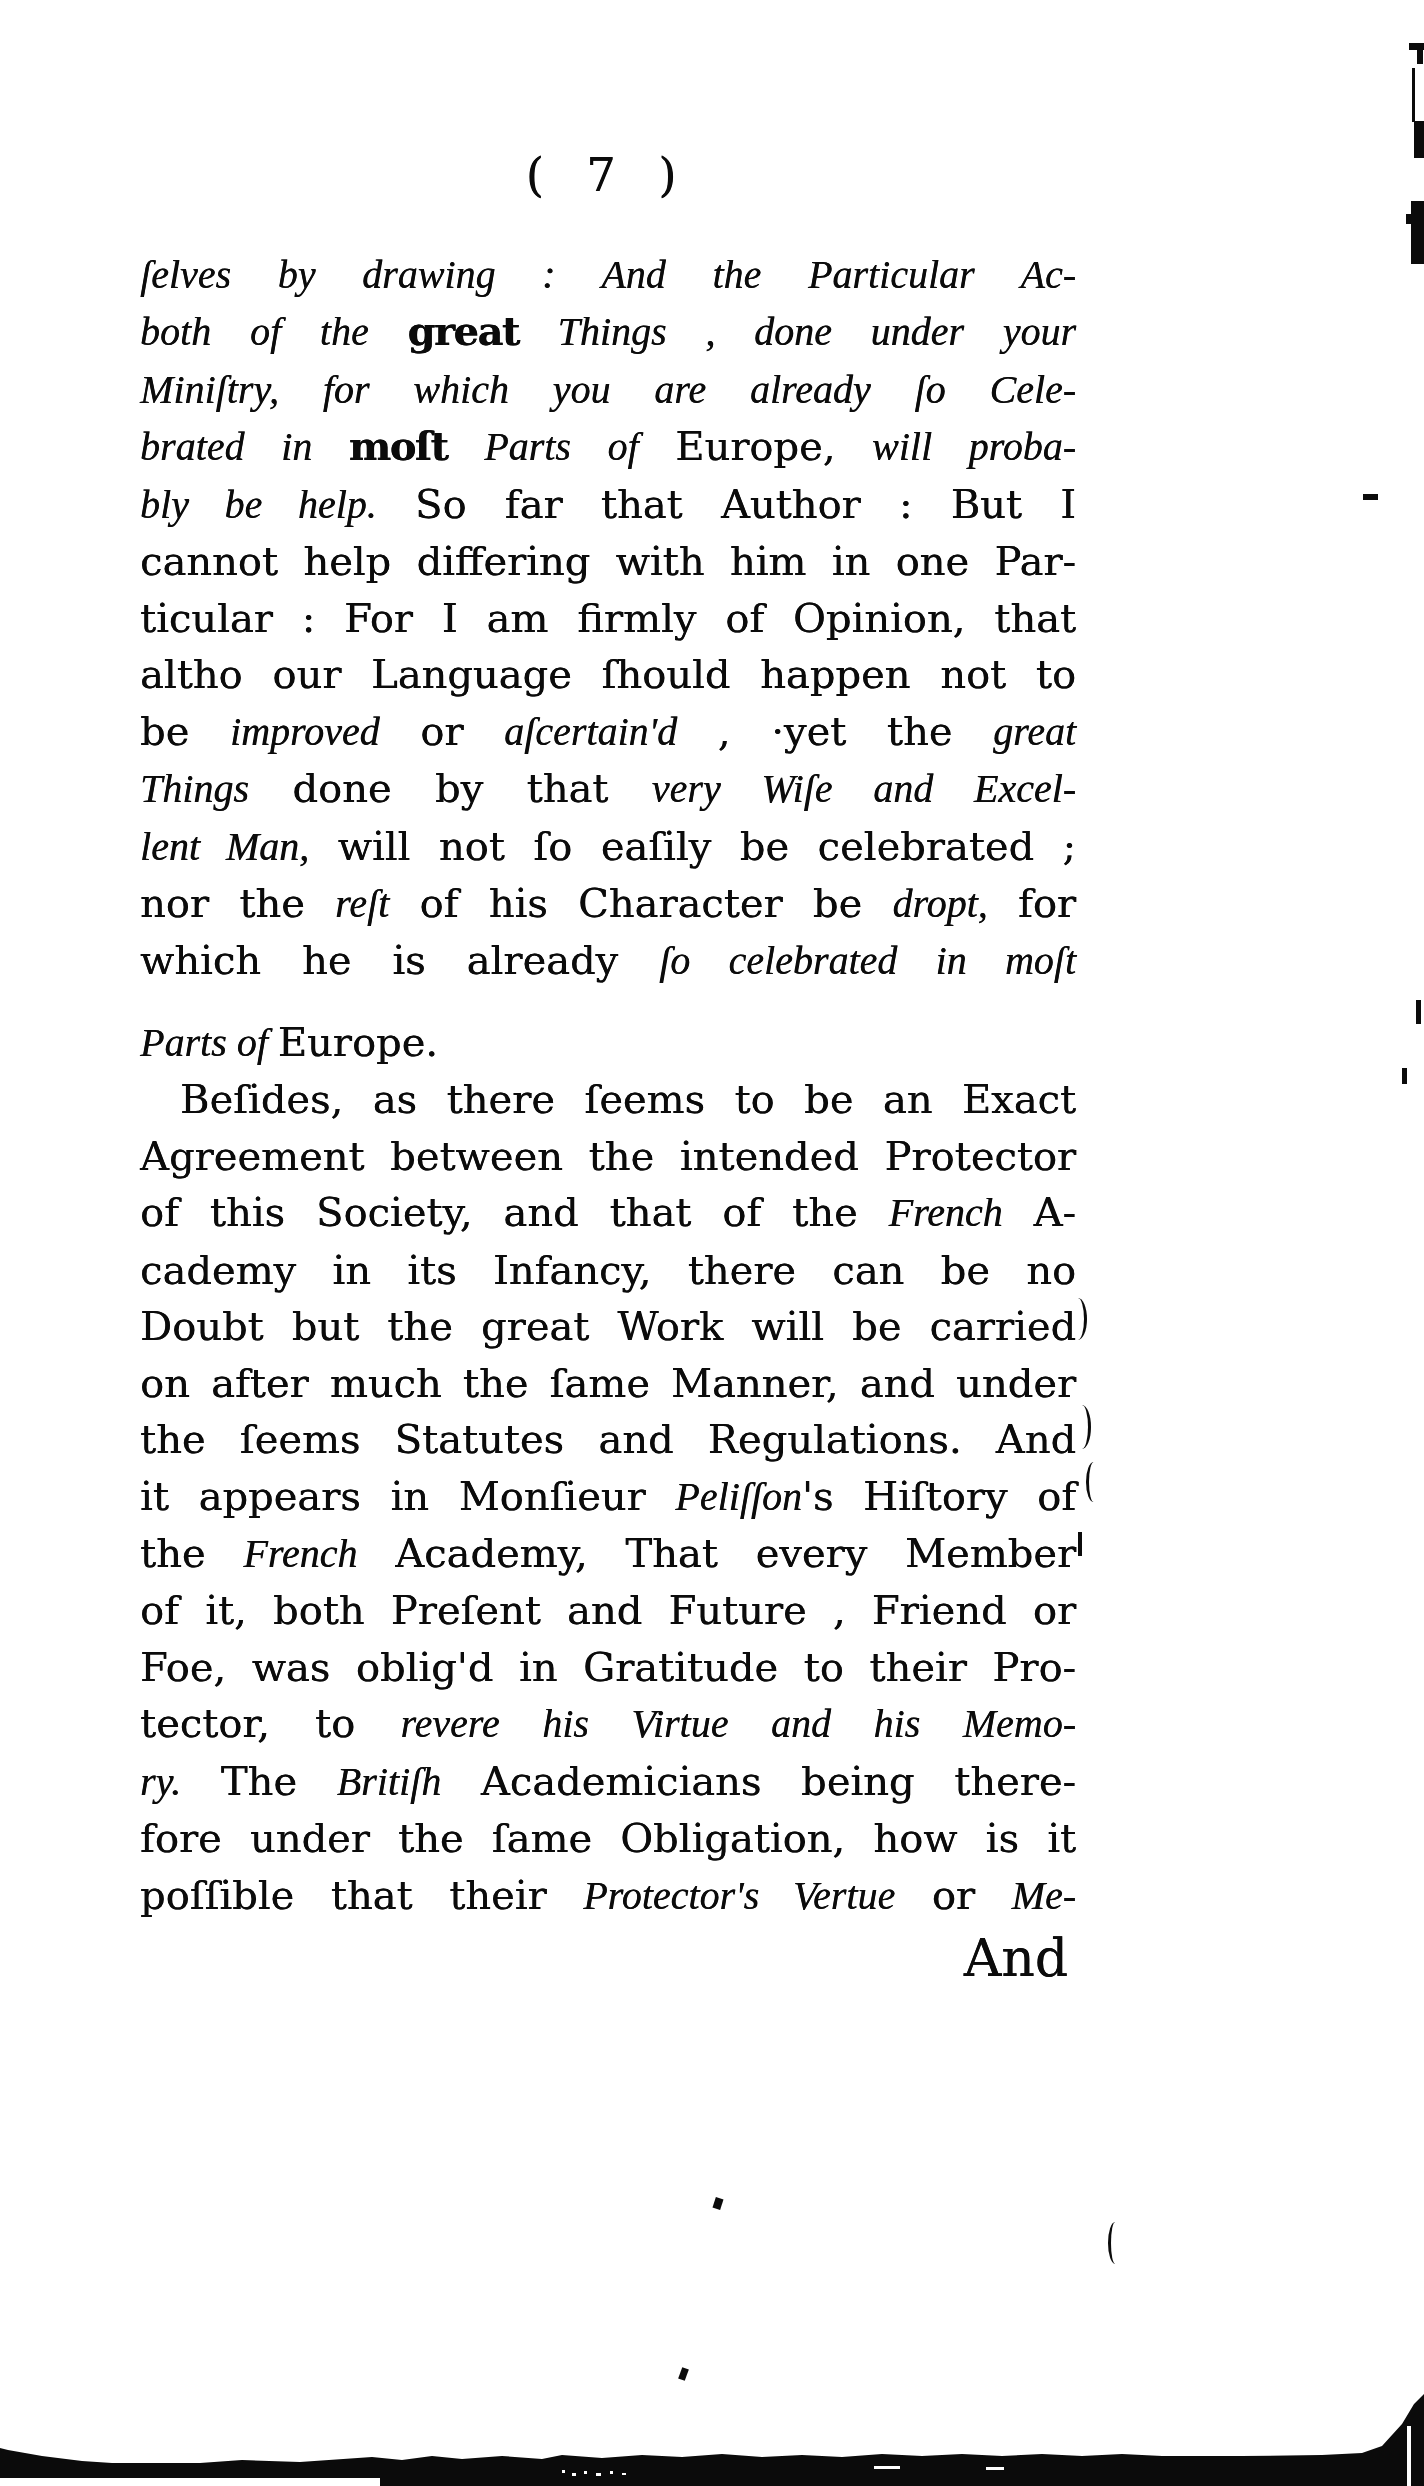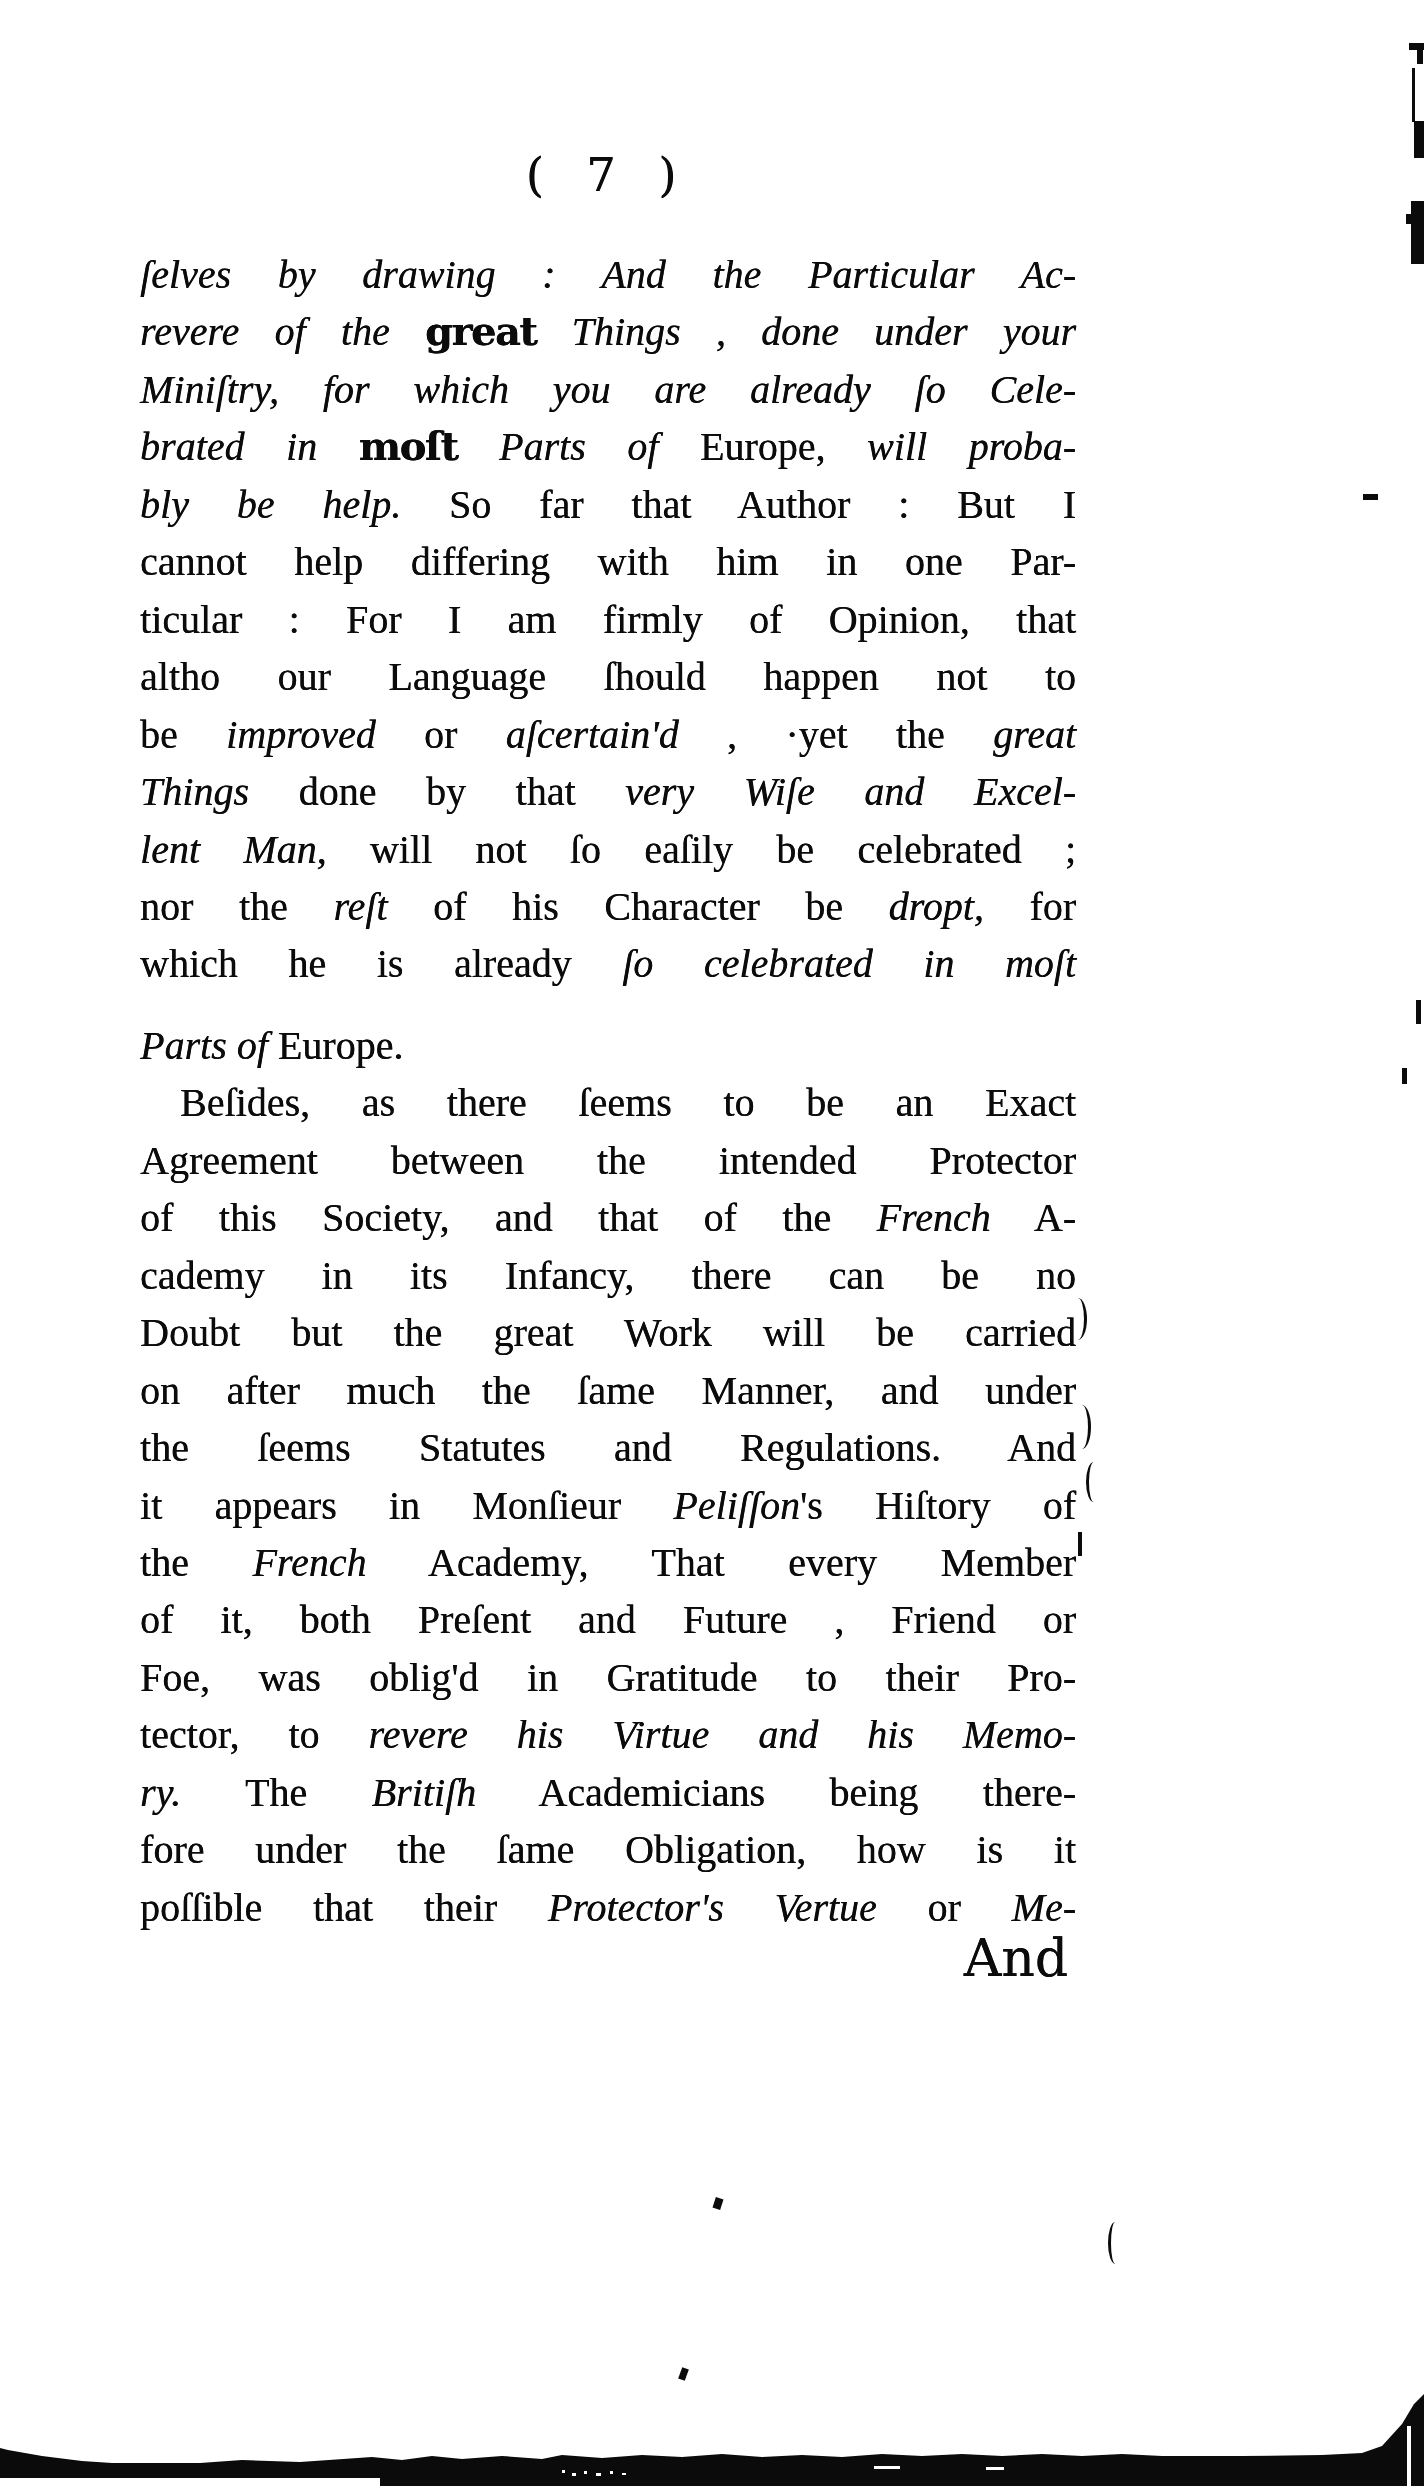--- a/index.html
+++ b/index.html
@@ -16,21 +16,21 @@
     text-shadow:0.4px 0.4px 0 currentColor;
   }
   .text-column{
     position:absolute;left:140px;top:246px;width:936px;
     font-size:40px;line-height:56.45px;
     text-shadow:0.35px 0.35px 0 currentColor;
   }
   .line{text-align:justify;text-align-last:justify;white-space:normal;}
   .line.no-just{text-align:justify;text-align-last:left;margin-top:24px;}
   .line.indent{text-indent:40px;}
-  .roman{font-style:normal;font-family:Liberation Serif, serif;}
+  .roman{font-style:normal;}
   .italic{font-style:italic;font-family:Liberation Serif, serif;}
   .blackletter{font-style:normal;font-weight:bold;letter-spacing:-1.5px;}
   .catchword{
     position:absolute;left:140px;top:1928px;width:928px;
     text-align:right;font-size:52px;
     text-shadow:0.35px 0.35px 0 currentColor;
   }
   .mark{position:absolute;background:var(--ink,#0b0b0b);}
   .arc-r{position:absolute;background:transparent;border-right:3px solid var(--ink,#0b0b0b);
          border-radius:0 60% 60% 0 / 0 50% 50% 0;}
@@ -40,21 +40,21 @@
 </style>
 </head>
 <body style="--ink: #0b0b0b; --paper: #ffffff;">
 
 <div class="page">
 
   <div class="header">( 7 )</div>
 
   <div class="text-column" id="text-column">
       <div class="line"><span class="italic">ſelves by drawing :  And the Particular Ac-</span></div>
-      <div class="line"><span class="italic">revere of the </span><span class="blackletter">great</span><span class="italic"> Things , done under your</span></div>
+      <div class="line"><span class="italic">both of the </span><span class="blackletter">great</span><span class="italic"> Things , done under your</span></div>
       <div class="line"><span class="italic">Miniſtry, for which you are already ſo Cele-</span></div>
       <div class="line"><span class="italic">brated in </span><span class="blackletter">moſt</span><span class="italic"> Parts of </span><span class="roman">Europe,</span><span class="italic"> will proba-</span></div>
       <div class="line"><span class="italic">bly be help.</span><span class="roman"> So far that Author : But I</span></div>
       <div class="line"><span class="roman">cannot help differing with him in one Par-</span></div>
       <div class="line"><span class="roman">ticular : For I am firmly of Opinion, that</span></div>
       <div class="line"><span class="roman">altho our Language ſhould happen not to</span></div>
       <div class="line"><span class="roman">be </span><span class="italic">improved</span><span class="roman"> or </span><span class="italic">aſcertain'd</span><span class="roman"> , ·yet the </span><span class="italic">great</span></div>
       <div class="line"><span class="italic">Things</span><span class="roman"> done by that </span><span class="italic">very Wiſe and Excel-</span></div>
       <div class="line"><span class="italic">lent Man,</span><span class="roman"> will not ſo eaſily be celebrated ;</span></div>
       <div class="line"><span class="roman">nor the </span><span class="italic">reſt</span><span class="roman"> of his Character be </span><span class="italic">dropt,</span><span class="roman"> for</span></div>

